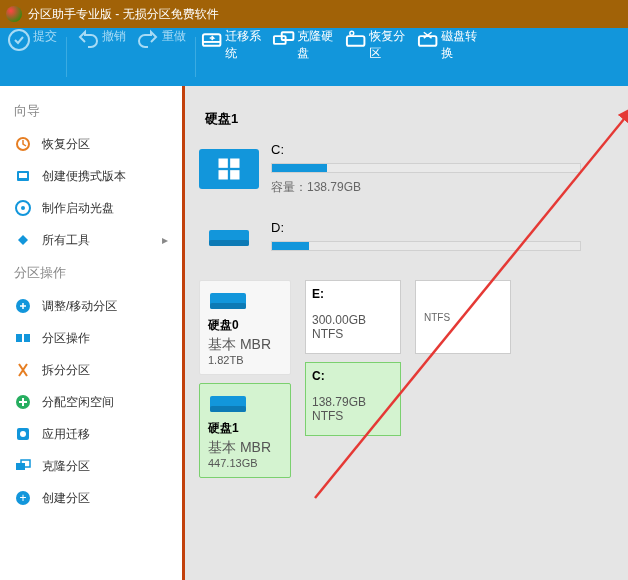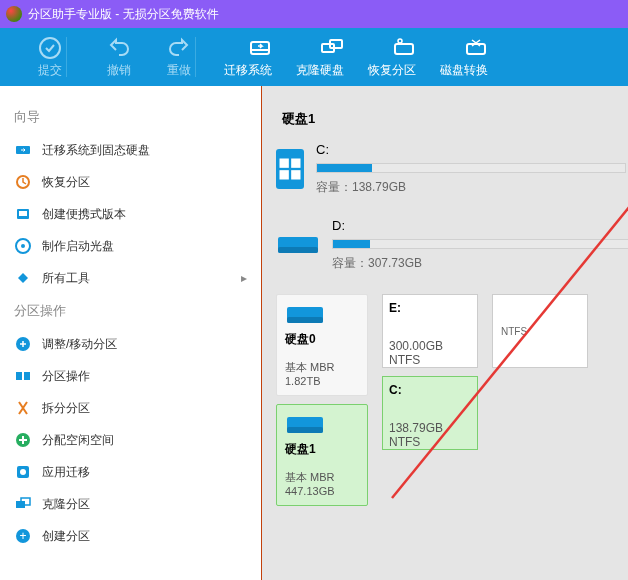--- a/index.html
+++ b/index.html
@@ -1,53 +1,53 @@
 <!DOCTYPE html>
 <html><head>
 <meta charset="utf-8">
 <style>
 *{margin:0;padding:0;box-sizing:border-box;font-family:"Microsoft YaHei",Arial,sans-serif;font-size:12px}
 body{width:628px;height:580px;overflow:hidden;background:#fff}
-.titlebar{height:28px;background:#8b5cf6;color:#fff;display:flex;align-items:center;padding:0 6px;font-size:12px}
+.titlebar{height:28px;background:#a16207;color:#fff;display:flex;align-items:center;padding:0 6px;font-size:12px}
 .titlebar .logo{width:16px;height:16px;border-radius:50%;background:radial-gradient(circle at 30% 30%,#f44,#090);margin-right:6px}
 .toolbar{height:58px;background:#1296db;display:flex;align-items:center;padding:0 2px;color:#a7dbf5}
-.tbtn{width:60px;height:58px;display:flex;flex-direction:column;align-items:flex-end;justify-content:center;gap:2px;cursor:pointer}
+.tbtn{width:60px;height:58px;display:flex;flex-direction:row;align-items:flex-start;justify-content:center;gap:2px;cursor:pointer}
 .tbtn.wide{width:72px}
 .tbtn svg{width:24px;height:24px}
 .tbtn .lbl{font-size:12px}
 .tsep{width:1px;height:40px;background:#3aabe2;margin:0 4px}
 .tbtn.enabled{color:#fff}
 .main{display:flex;height:494px}
-.sidebar{width:262px;border-right:1px solid #c2410c;overflow:hidden;padding-top:14px}
+.sidebar{width:185px;border-right:3px solid #c2410c;overflow:hidden;padding-top:8px}
 .section-hdr{padding:8px 14px;color:#888;font-size:13px}
 .sitem{display:flex;align-items:center;padding:7px 14px;gap:10px;cursor:pointer;color:#333}
 .sitem .sicon{width:18px;height:18px;display:flex;align-items:center;justify-content:center}
 .sitem .sicon svg{width:18px;height:18px}
 .content{flex:1;position:relative;background:#e5e5e5;padding:18px 14px;overflow:hidden}
 .disk-title{font-weight:bold;font-size:13px;margin:6px 0 14px 6px}
 .disk-row{display:flex;align-items:center;gap:12px;margin-bottom:22px}
 .disk-row .dicon{width:60px;height:40px;display:flex;align-items:center;justify-content:center}
 .disk-row .dinfo{flex:1}
 .disk-row .dname{font-size:13px;margin-bottom:6px}
 .disk-row .dbar{height:10px;width:310px;background:#e9e9e9;border:1px solid #d0d0d0;position:relative;margin-bottom:6px}
 .disk-row .dbar .fill{position:absolute;left:0;top:0;bottom:0;background:#1296db}
 .disk-row .cap{color:#666;font-size:12px}
 .disk-row.blue .dicon{background:#1296db;border-radius:3px}
 .disks-grid{display:flex;gap:14px;margin-top:6px}
 .disk-card{width:92px;border:1px solid #e0e0e0;border-radius:2px;padding:8px;background:#f7f7f7}
 .disk-card.sel{background:#d4f3d0;border-color:#7bd06f}
 .disk-card .dcicon{width:40px;height:24px;margin-bottom:4px}
 .disk-card .dcname{font-weight:bold;font-size:12px}
-.disk-card .dctype{font-size:11px;color:#555;margin-top:12px}
+.disk-card .dctype{font-size:14px;color:#555;margin-top:2px}
 .disk-card .dcsize{font-size:11px;color:#555}
 .part-col{width:96px}
 .part-cell{height:74px;border:1px solid #ccc;padding:6px;font-size:11px;background:#fff}
 .part-cell.green{background:#d4f3d0;border-color:#7bd06f}
 .part-cell .pname{font-weight:bold}
-.part-cell .psize{margin-top:24px;color:#555}
+.part-cell .psize{margin-top:12px;color:#555}
 .arrow-line{position:absolute;pointer-events:none;z-index:40}
 svg{display:block}
 </style>
 </head>
 <body>
 
 <div class="titlebar">
   <div class="logo"></div>
   <span>分区助手专业版 - 无损分区免费软件</span>
 </div>
@@ -102,29 +102,20 @@
         <path d="M8 4l4 3-4 3m8-6l-4 3 4 3" fill="none" stroke="#fff" stroke-width="1.5"></path>
       </svg>
     <span class="lbl">磁盘转换</span>
   </div>
 </div>
 
 <div class="main">
   <div class="sidebar">
     <div class="section-hdr">向导</div>
     <div id="nav1">
-        <div class="sitem">
-          <span class="sicon">
-            <svg viewBox="0 0 18 18">
-              <rect x="2" y="5" width="14" height="8" rx="1" fill="#1296db"></rect>
-              <path d="M7 9h4l-1.5-1.5M11 9l-1.5 1.5" stroke="#fff" stroke-width="1" fill="none"></path>
-            </svg>
-          </span>
-          <span>迁移系统到固态硬盘</span>
-        </div>
         <div class="sitem">
           <span class="sicon">
             <svg viewBox="0 0 18 18">
               <circle cx="9" cy="9" r="6" fill="none" stroke="#e67e22" stroke-width="2"></circle>
               <path d="M9 5v4l3 2" stroke="#e67e22" stroke-width="1.5" fill="none"></path>
             </svg>
           </span>
           <span>恢复分区</span>
         </div>
         <div class="sitem">
@@ -249,21 +240,20 @@
             <svg width="44" height="28" viewBox="0 0 44 28">
               <rect x="2" y="6" width="40" height="16" rx="2" fill="#1296db"></rect>
               <rect x="2" y="16" width="40" height="6" rx="2" fill="#0d7ab5"></rect>
             </svg>
           </div>
           <div class="dinfo">
             <div class="dname">D:</div>
             <div class="dbar">
               <div class="fill" style="width:12%"></div>
             </div>
-            <div class="cap">容量：307.73GB</div>
           </div>
         </div>
       </div>
 
     <div class="disks-grid">
       <div class="cards-col" id="cardscol">
           <div class="disk-card" style="margin-bottom: 8px;">
             <svg class="dcicon" viewBox="0 0 40 24">
               <rect x="2" y="4" width="36" height="16" rx="2" fill="#1296db"></rect>
               <rect x="2" y="14" width="36" height="6" rx="2" fill="#0d7ab5"></rect>

